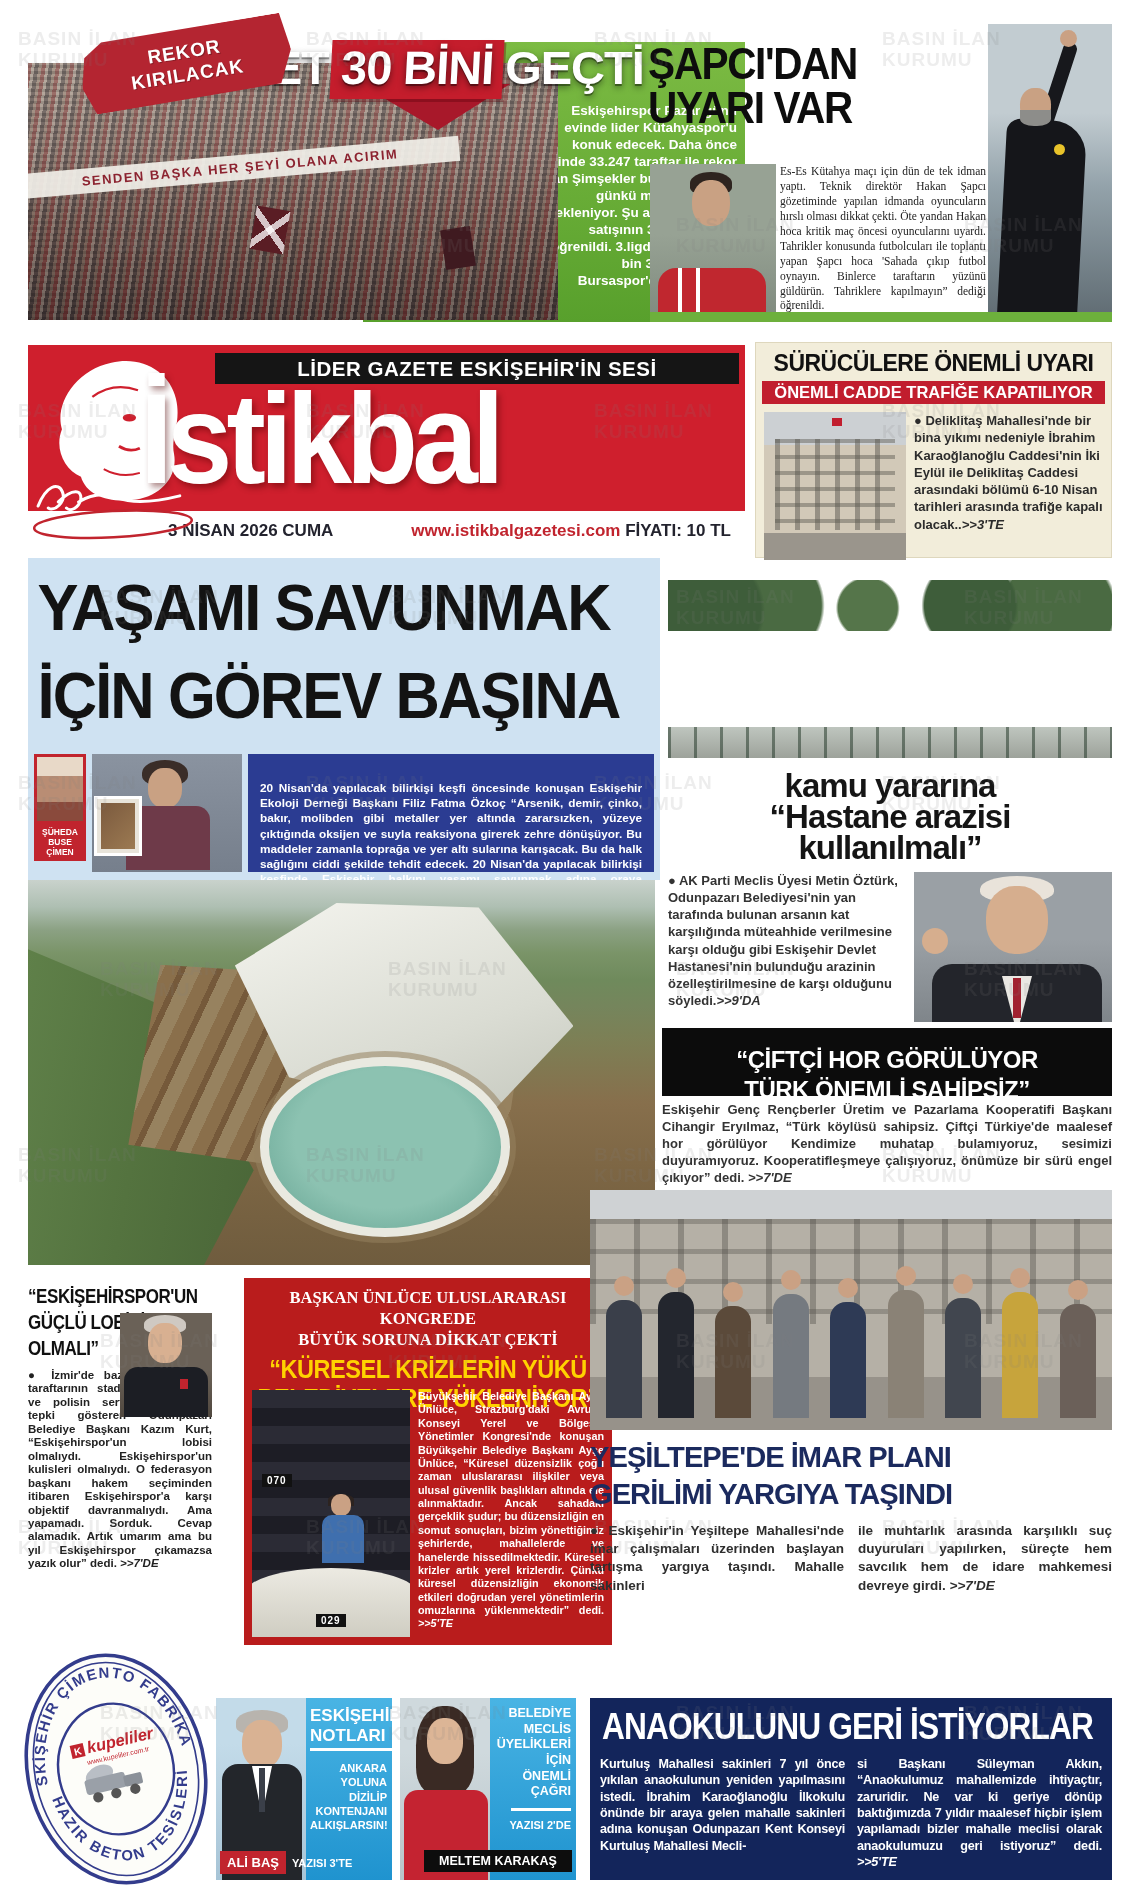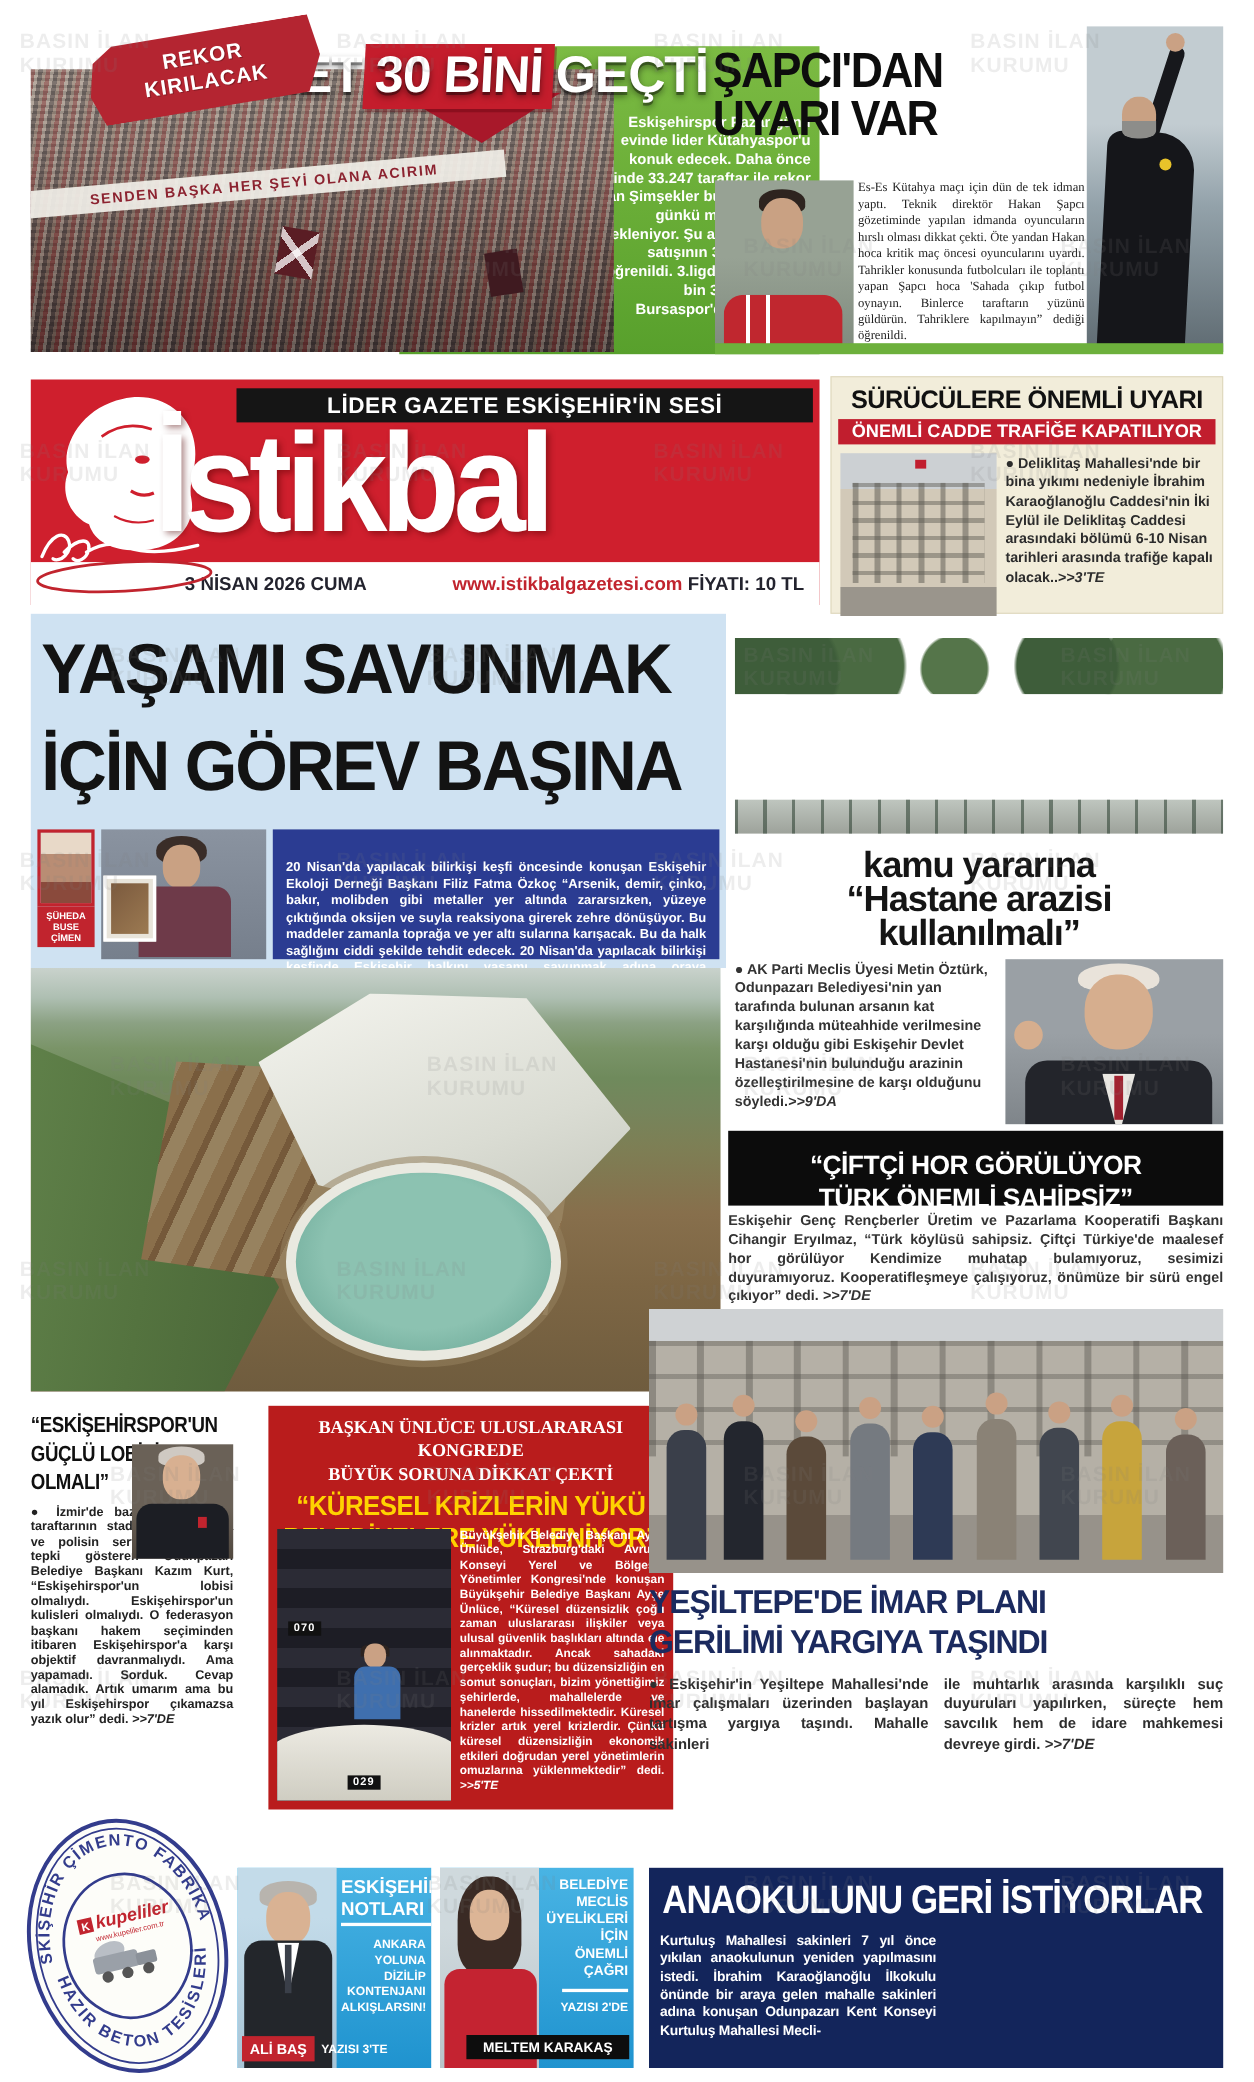--- a/index.html
+++ b/index.html
@@ -424,20 +424,21 @@
       <div class="mk-div"></div>
       <div class="mk-ref">YAZISI 2'DE</div>
     </div>
     <div class="mk-name">MELTEM KARAKAŞ</div>
   </div>
 
   <section class="kg">
     <h2>ANAOKULUNU GERİ İSTİYORLAR</h2>
     <div class="kg-cols">
       <p>Kurtuluş Mahallesi sakinleri 7 yıl önce yıkılan anaokulunun yeniden yapılmasını istedi. İbrahim Karaoğlanoğlu İlkokulu önünde bir araya gelen mahalle sakinleri adına konuşan Odunpazarı Kent Konseyi Kurtuluş Mahallesi Mecli-</p>
+      <p><span>si Başkanı Süleyman Akkın, “Anaokulumuz mahallemizde ihtiyaçtır, zaruridir. Ne var ki geriye dönüp baktığımızda 7 yıldır maalesef hiçbir işlem yapılamadı bizler mahalle meclisi olarak anaokulumuzu geri istiyoruz” dedi.</span> <b class="ref">&gt;&gt;5'TE</b></p>
     </div>
   </section>
 
   <div class="wm-layer">
       <div class="wm" style="left: 18px; top: 28px;">BASIN İLAN
 KURUMU</div>
       <div class="wm" style="left: 306px; top: 28px;">BASIN İLAN
 KURUMU</div>
       <div class="wm" style="left: 594px; top: 28px;">BASIN İLAN
 KURUMU</div>

